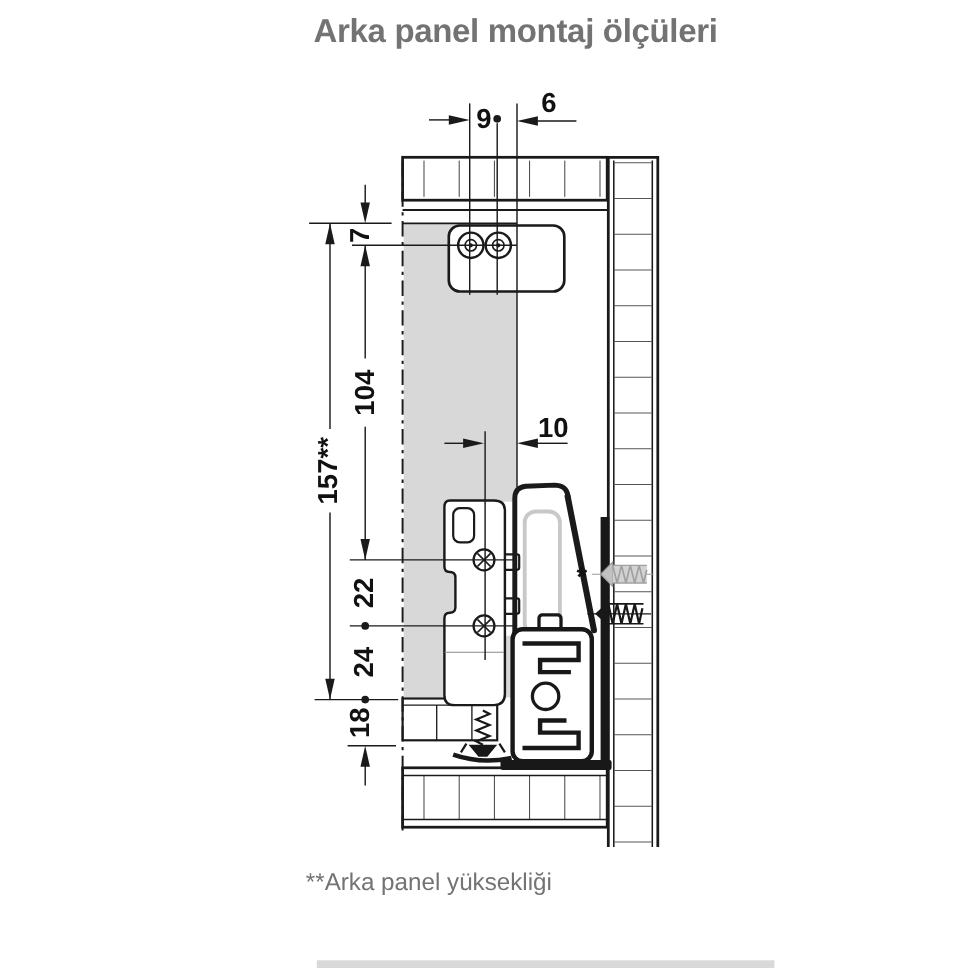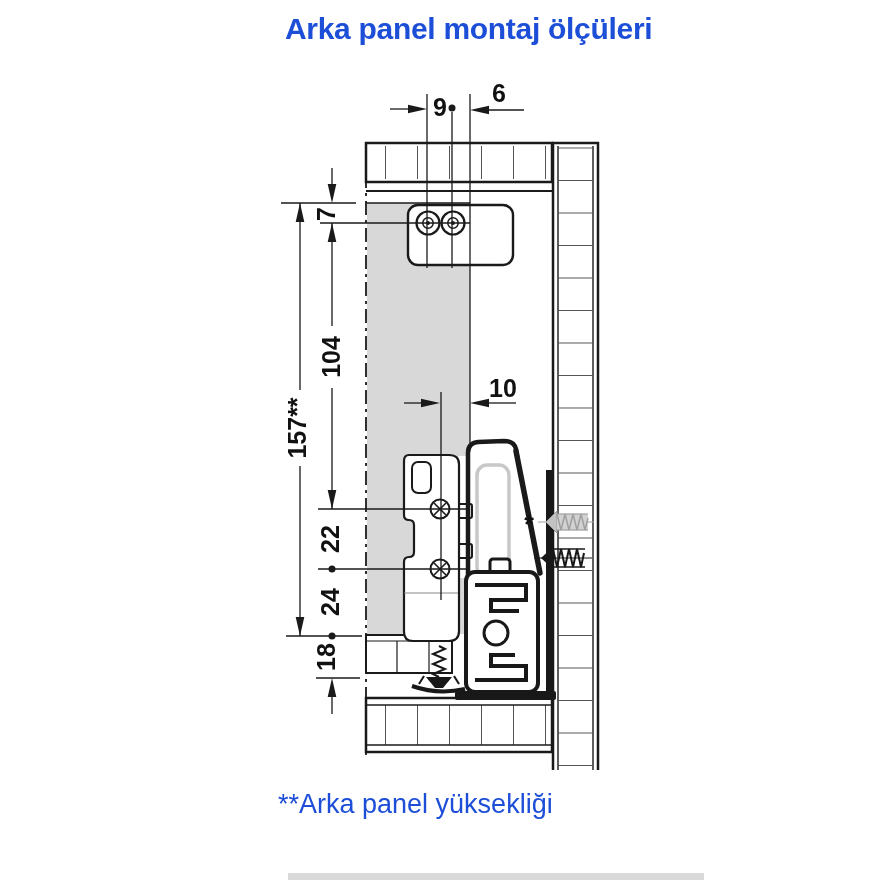--- a/index.html
+++ b/index.html
@@ -1,20 +1,20 @@
 <!DOCTYPE html>
 <html style="--line: #1a1a1a; --panel-gray: #d8d8d8; --screw-gray: #c2c2c2; --scrollbar: #d9d9d9;"><head>
 <meta charset="utf-8">
 <style>
   html,body{margin:0;padding:0;background:#fff;}
   #page{position:relative;width:704px;height:880px;background:#fff;overflow:hidden;
-        font-family:"Liberation Sans","DejaVu Sans",sans-serif;color:#1d4ed8;}
+        font-family:"Liberation Sans","DejaVu Sans",sans-serif;color:#737373;}
   .title{position:absolute;left:285px;top:12px;font-size:30px;font-weight:bold;
          letter-spacing:-0.3px;white-space:nowrap;}
-  .footnote{position:absolute;left:278px;top:789px;font-size:27px;font-weight:normal;
+  .footnote{position:absolute;left:278px;top:789px;font-size:22px;font-weight:normal;
             white-space:nowrap;}
   .scrollbar{position:absolute;left:288px;top:873px;width:592px;height:7px;
              background:var(--scrollbar,#d9d9d9);}
   svg{position:absolute;left:0;top:0;}
   svg text{font-family:"Liberation Sans","DejaVu Sans",sans-serif;font-weight:bold;
            font-size:25px;fill:#111;}
 </style>
 </head>
 <body>
 

